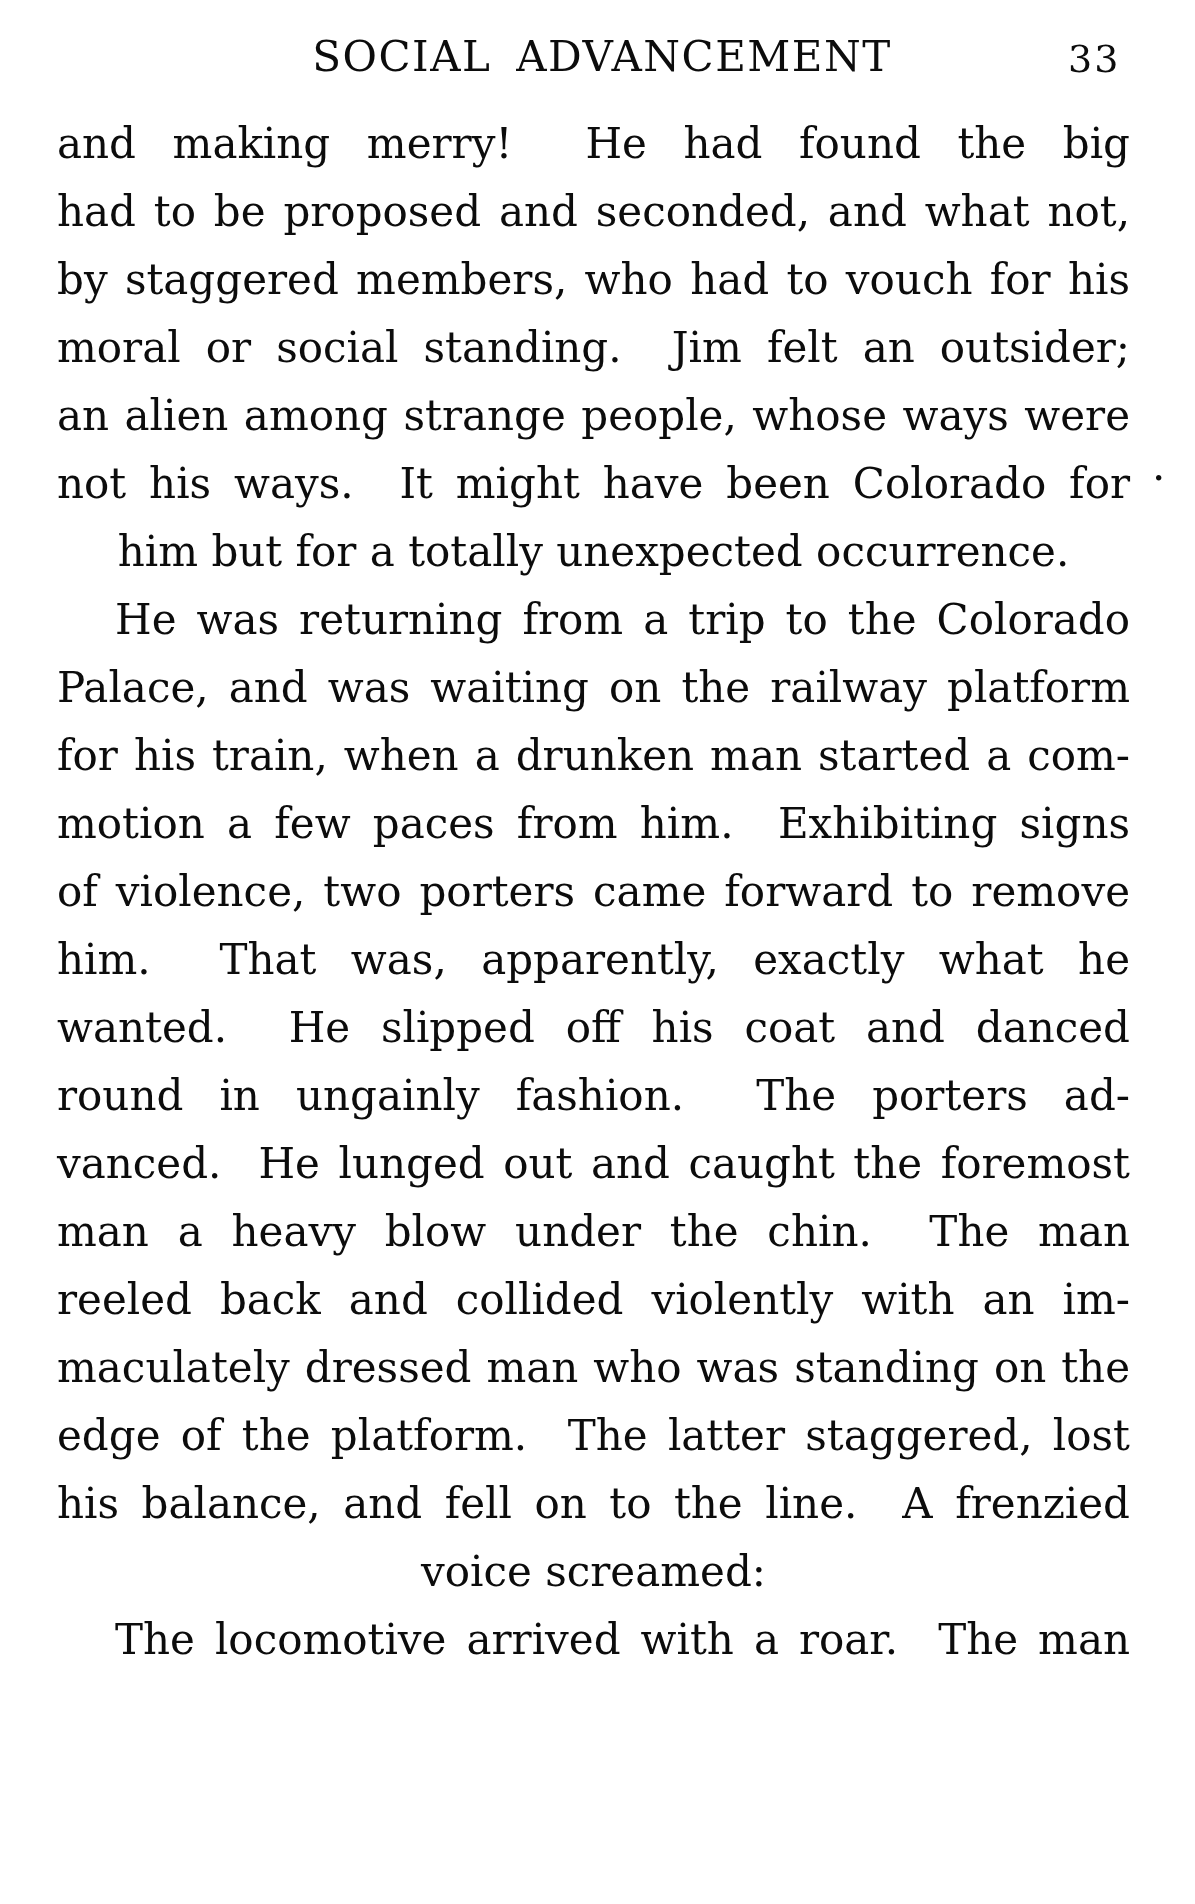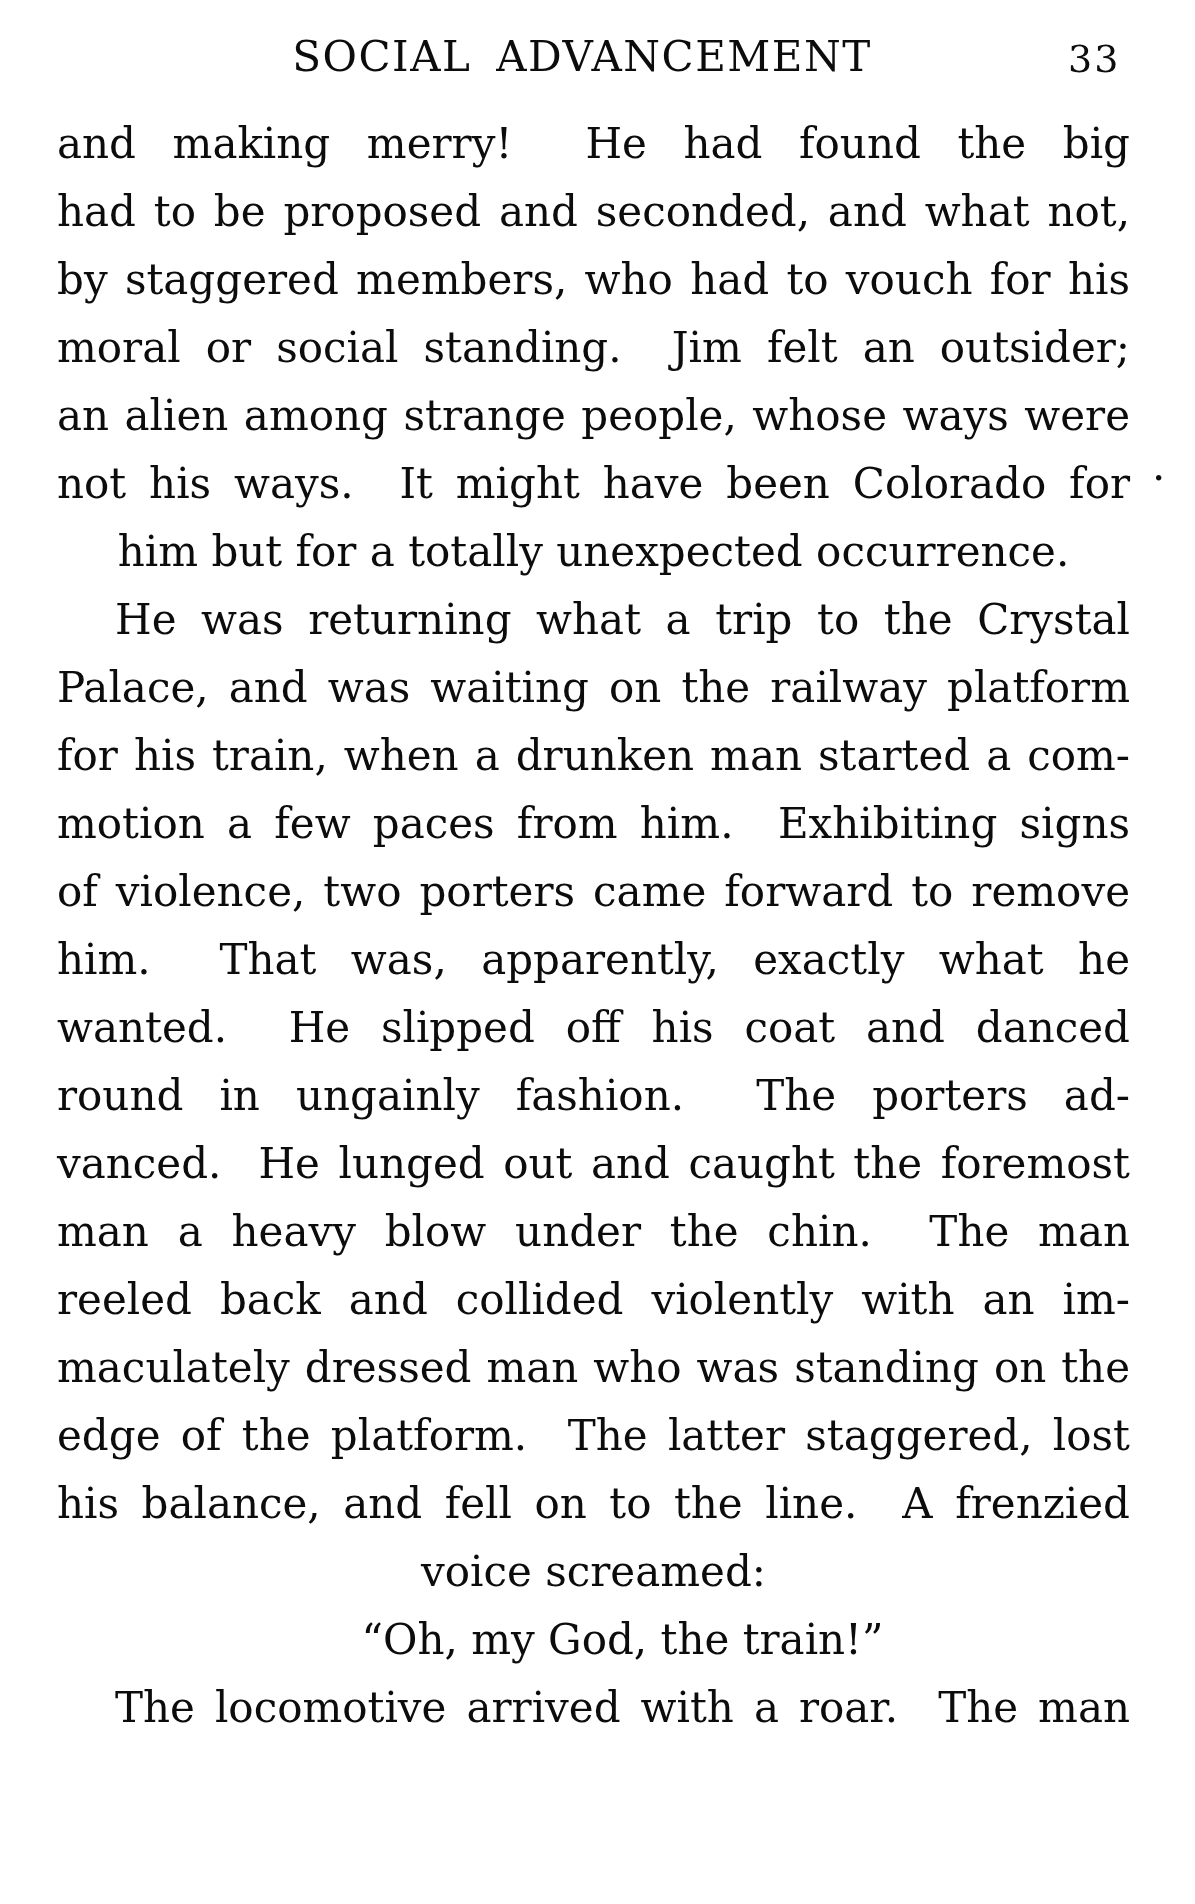--- a/index.html
+++ b/index.html
@@ -17,20 +17,21 @@
     top: 36px;
     left: 0;
     width: 1164px;
     text-align: center;
     font-size: 42px;
     line-height: 1;
     letter-spacing: 1.5px;
     word-spacing: 10px;
     font-weight: 500;
     white-space: nowrap;
+    padding-left: 20px;
   }
   .page-number {
     position: absolute;
     top: 40px;
     left: 1048px;
     font-size: 38px;
     line-height: 1;
     letter-spacing: 2px;
     font-weight: 500;
     margin-left: 20px;
@@ -68,32 +69,31 @@
   <div class="running-head">SOCIAL ADVANCEMENT</div>
   <div class="page-number">33</div>
   <div class="body-text">
       <div class="line justify">and making merry!&nbsp; He had found the big</div>
       <div class="line justify">had to be proposed and seconded, and what not,</div>
       <div class="line justify">by staggered members, who had to vouch for his</div>
       <div class="line justify">moral or social standing.&nbsp; Jim felt an outsider;</div>
       <div class="line justify">an alien among strange people, whose ways were</div>
       <div class="line justify">not his ways.&nbsp; It might have been Colorado for</div>
       <div class="line">him but for a totally unexpected occurrence.</div>
-      <div class="line justify indent">He was returning what a trip to the Crystal</div>
+      <div class="line justify indent">He was returning from a trip to the Colorado</div>
       <div class="line justify">Palace, and was waiting on the railway platform</div>
       <div class="line justify">for his train, when a drunken man started a com-</div>
       <div class="line justify">motion a few paces from him.&nbsp; Exhibiting signs</div>
       <div class="line justify">of violence, two porters came forward to remove</div>
       <div class="line justify">him.&nbsp; That was, apparently, exactly what he</div>
       <div class="line justify">wanted.&nbsp; He slipped off his coat and danced</div>
       <div class="line justify">round in ungainly fashion.&nbsp; The porters ad-</div>
       <div class="line justify">vanced.&nbsp; He lunged out and caught the foremost</div>
       <div class="line justify">man a heavy blow under the chin.&nbsp; The man</div>
       <div class="line justify">reeled back and collided violently with an im-</div>
       <div class="line justify">maculately dressed man who was standing on the</div>
       <div class="line justify">edge of the platform.&nbsp; The latter staggered, lost</div>
       <div class="line justify">his balance, and fell on to the line.&nbsp; A frenzied</div>
       <div class="line">voice screamed:</div>
-      <div class="line indent">“Oh, my God, the train!”</div>
       <div class="line justify indent">The locomotive arrived with a roar.&nbsp; The man</div>
     </div>
   <span class="artifact-dot">.</span>
 </div>
 
 </body></html>

